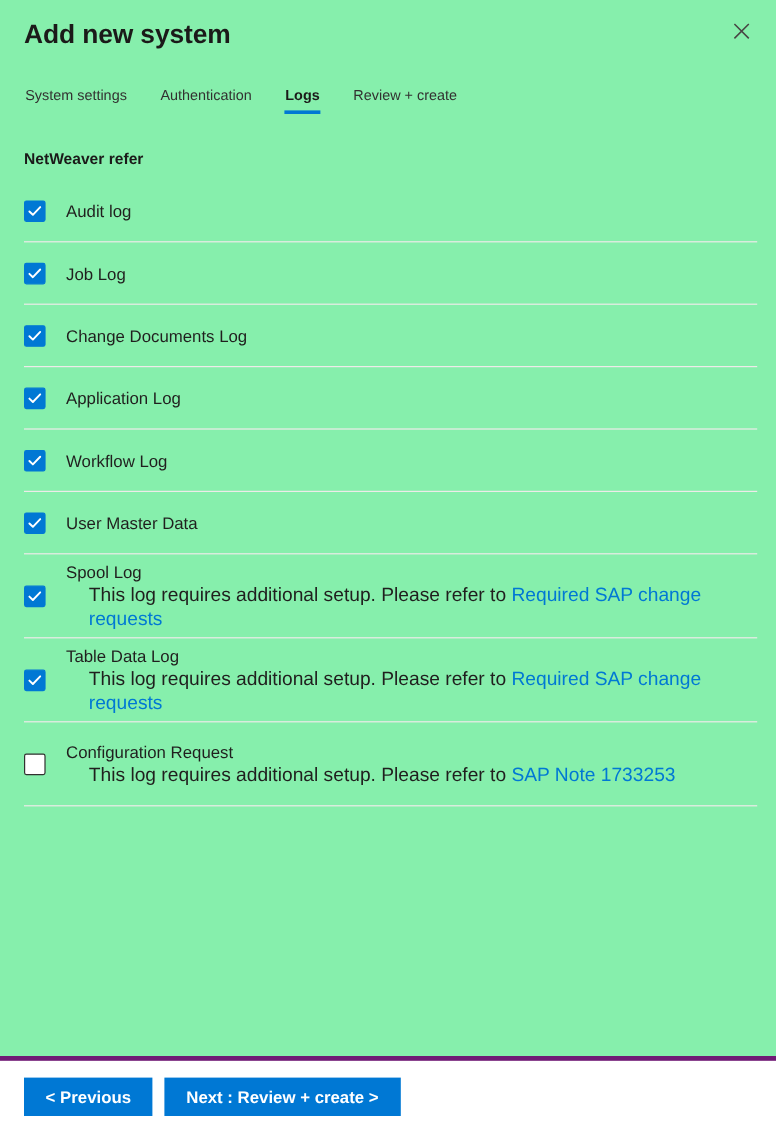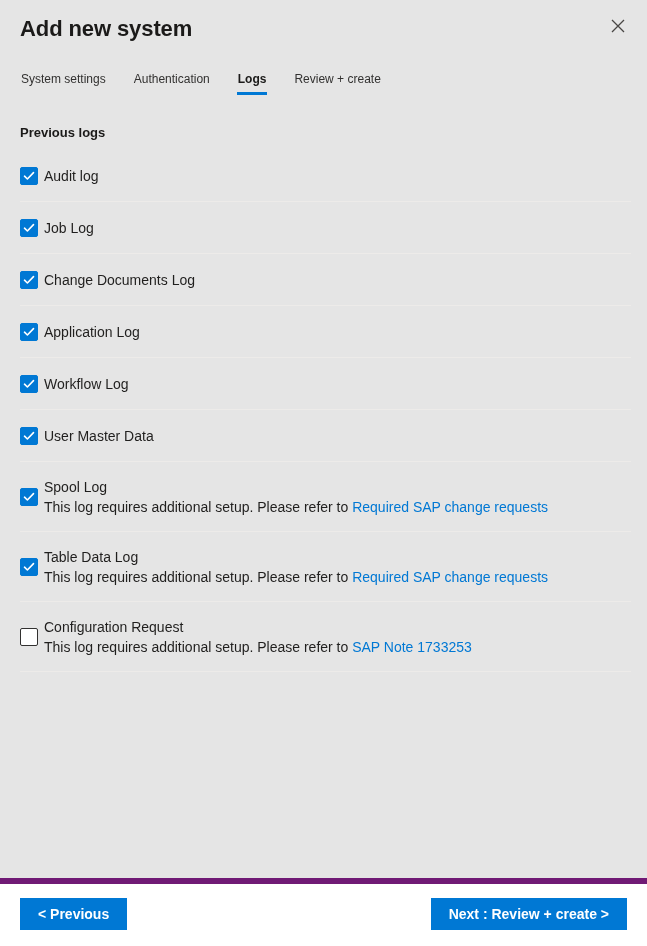--- a/index.html
+++ b/index.html
@@ -10,21 +10,21 @@
     background: #ffffff;
     font-family: "Liberation Sans", sans-serif;
     color: #201f1e;
     overflow: hidden;
   }
 
   .blade {
     position: relative;
     width: 647px;
     height: 946px;
-    background: #e5e5e5;
+    background: #86efac;
     display: flex;
     flex-direction: column;
   }
 
   
   .blade-header {
     position: relative;
     padding: 14px 20px 0 20px;
     flex: 0 0 auto;
   }
@@ -97,21 +97,21 @@
     color: #1b1a19;
     margin-top: 30px;
     margin-bottom: 10px;
   }
 
   .log-list { width: 100%; }
 
   .log-row {
     display: flex;
     align-items: center;
-    gap: 6px;
+    gap: 17px;
     min-height: 52px;
     padding: 4px 0;
     border-bottom: 1px solid #edebe9;
     cursor: pointer;
   }
   .log-row.two-line { min-height: 70px; }
 
   
   .checkbox {
     flex: 0 0 auto;
@@ -142,40 +142,40 @@
     justify-content: center;
     line-height: 20px;
   }
 
   .log-name {
     font-size: 14px;
     color: #201f1e;
   }
 
   .log-note {
-    font-size: 14px;
+    font-size: 16px;
     color: #201f1e;
+    margin-left: 19px;
   }
 
   .log-link {
     color: #0078d4;
     text-decoration: none;
     cursor: pointer;
   }
 
   
   .blade-footer {
     flex: 0 0 auto;
-    border-top: 6px solid #701a75;
+    border-top: 4px solid #701a75;
     padding: 14px 20px 16px 20px;
     display: flex;
     align-items: center;
     gap: 10px;
     background: #ffffff;
-    justify-content: space-between;
   }
 
   .btn {
     font-family: inherit;
     font-size: 14px;
     font-weight: bold;
     color: #ffffff;
     background: #0078d4;
     border: none;
     height: 32px;
@@ -201,21 +201,21 @@
   </div>
 
   <div class="tab-strip">
     <button class="tab">System settings</button>
     <button class="tab">Authentication</button>
     <button class="tab active">Logs</button>
     <button class="tab">Review + create</button>
   </div>
 
   <div class="blade-body">
-    <div class="section-label">Previous logs</div>
+    <div class="section-label">NetWeaver refer</div>
 
     <div class="log-list">
 
       <div class="log-row">
         <span class="checkbox checked">
           <svg class="tick" viewBox="0 0 12 12" aria-hidden="true">
               <path d="M1.5 6.2 L4.4 9 L10.5 2.6" stroke="#ffffff" stroke-width="1.6" fill="none" stroke-linecap="round" stroke-linejoin="round"></path>
             </svg>
         </span>
         <div class="log-texts">

